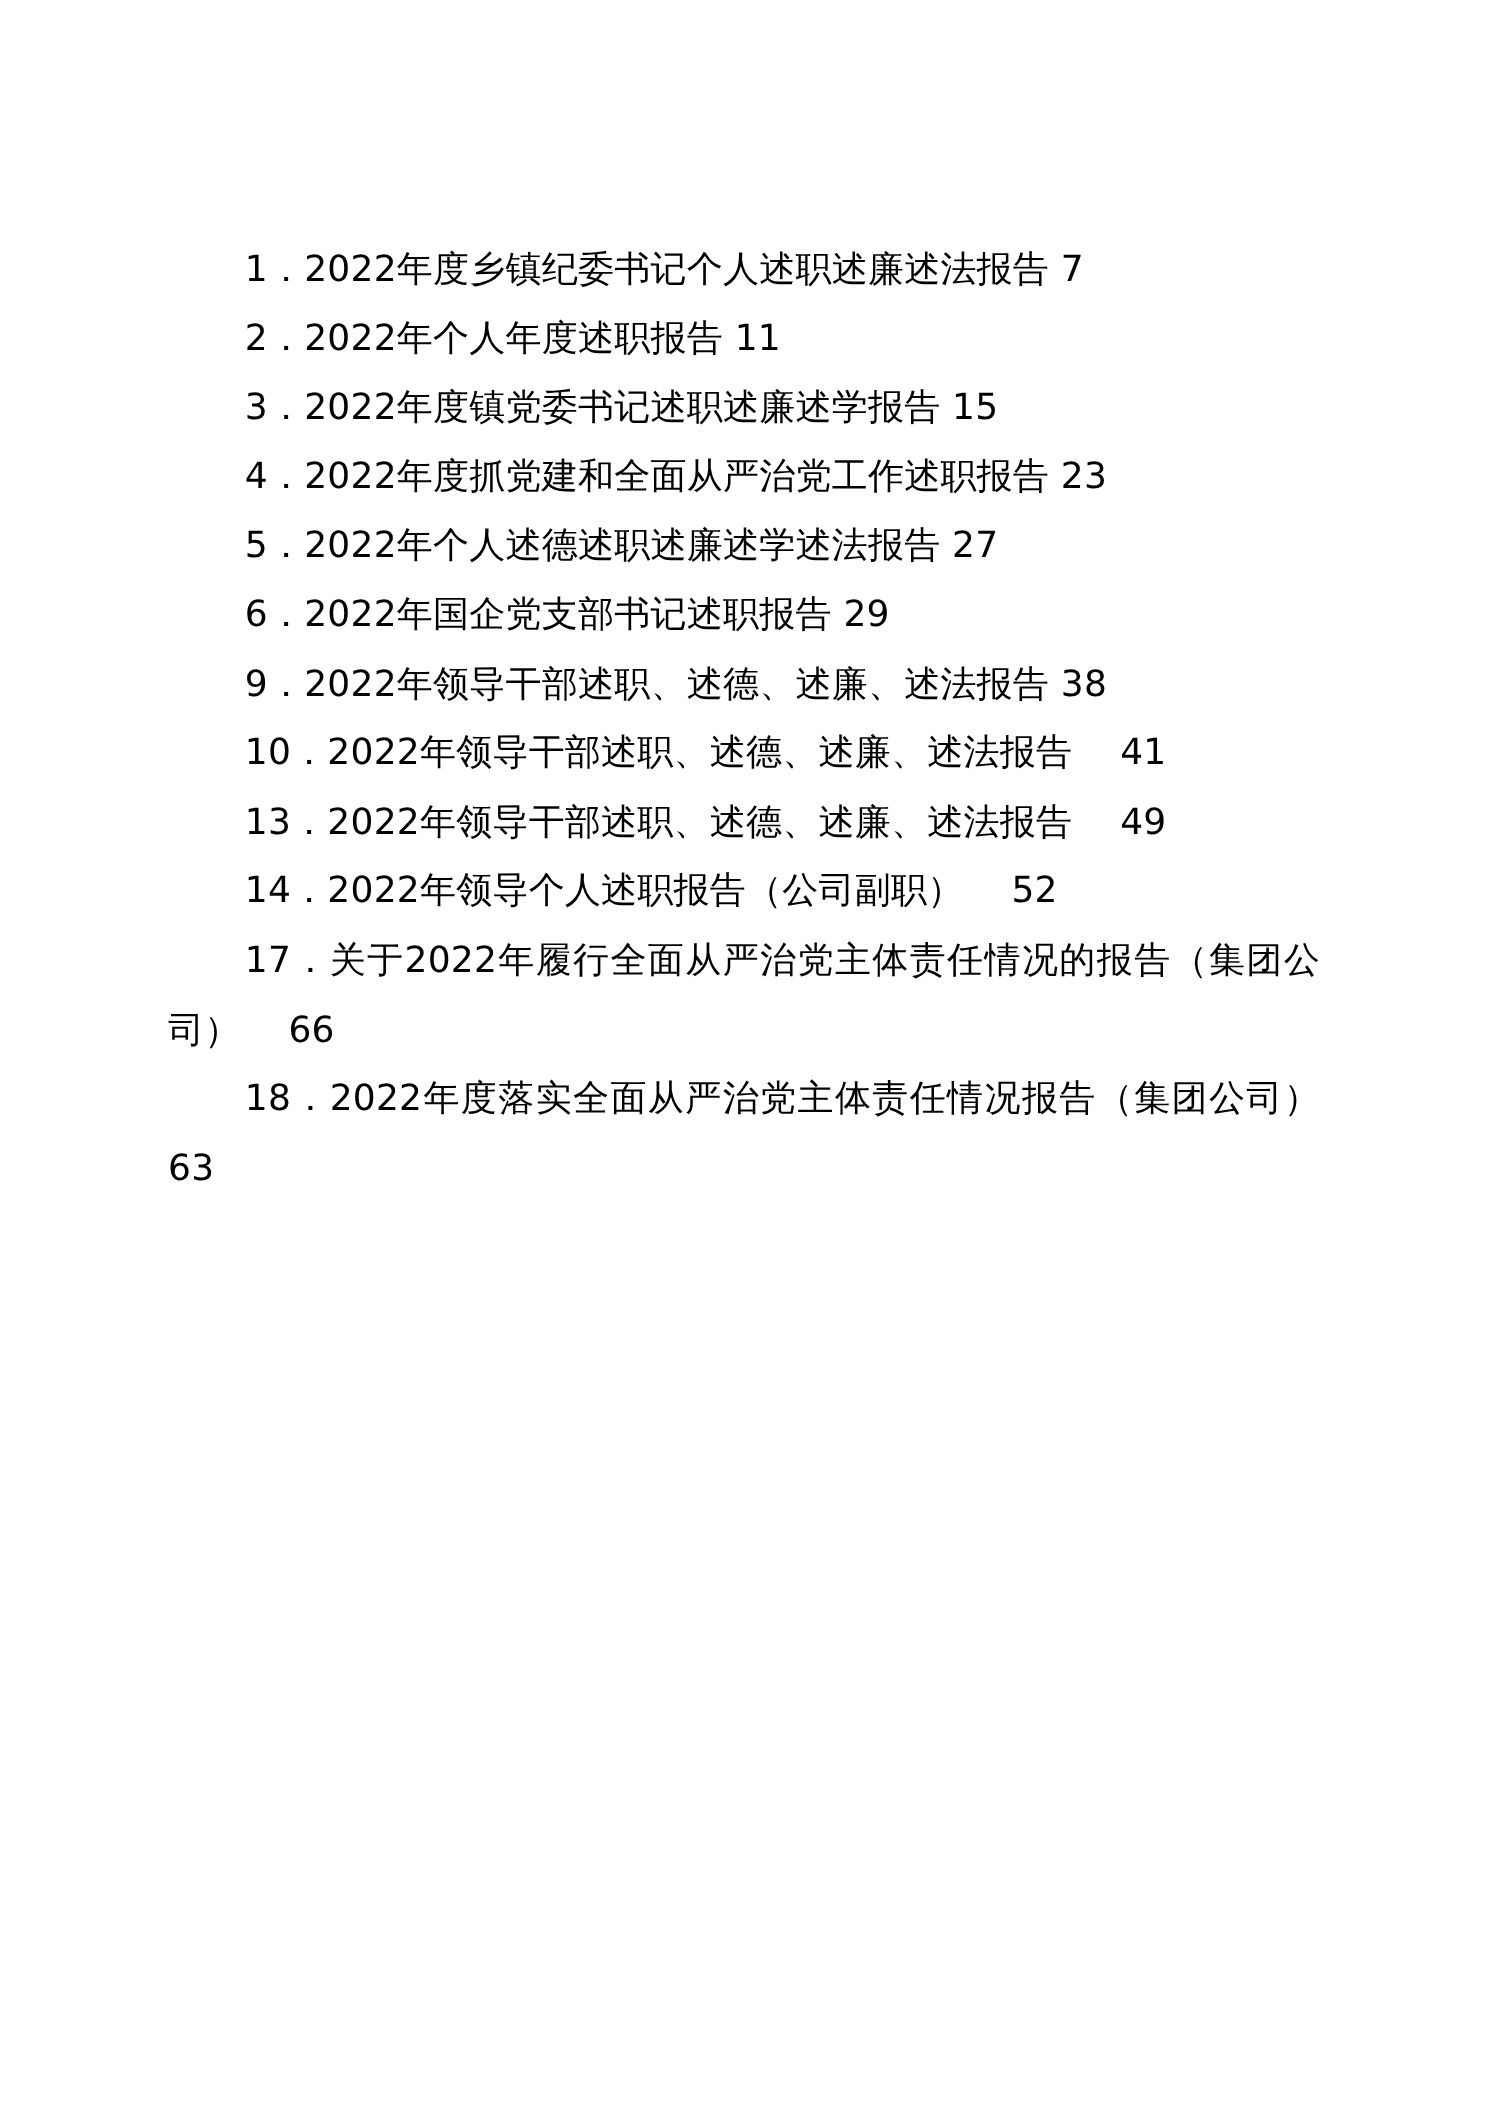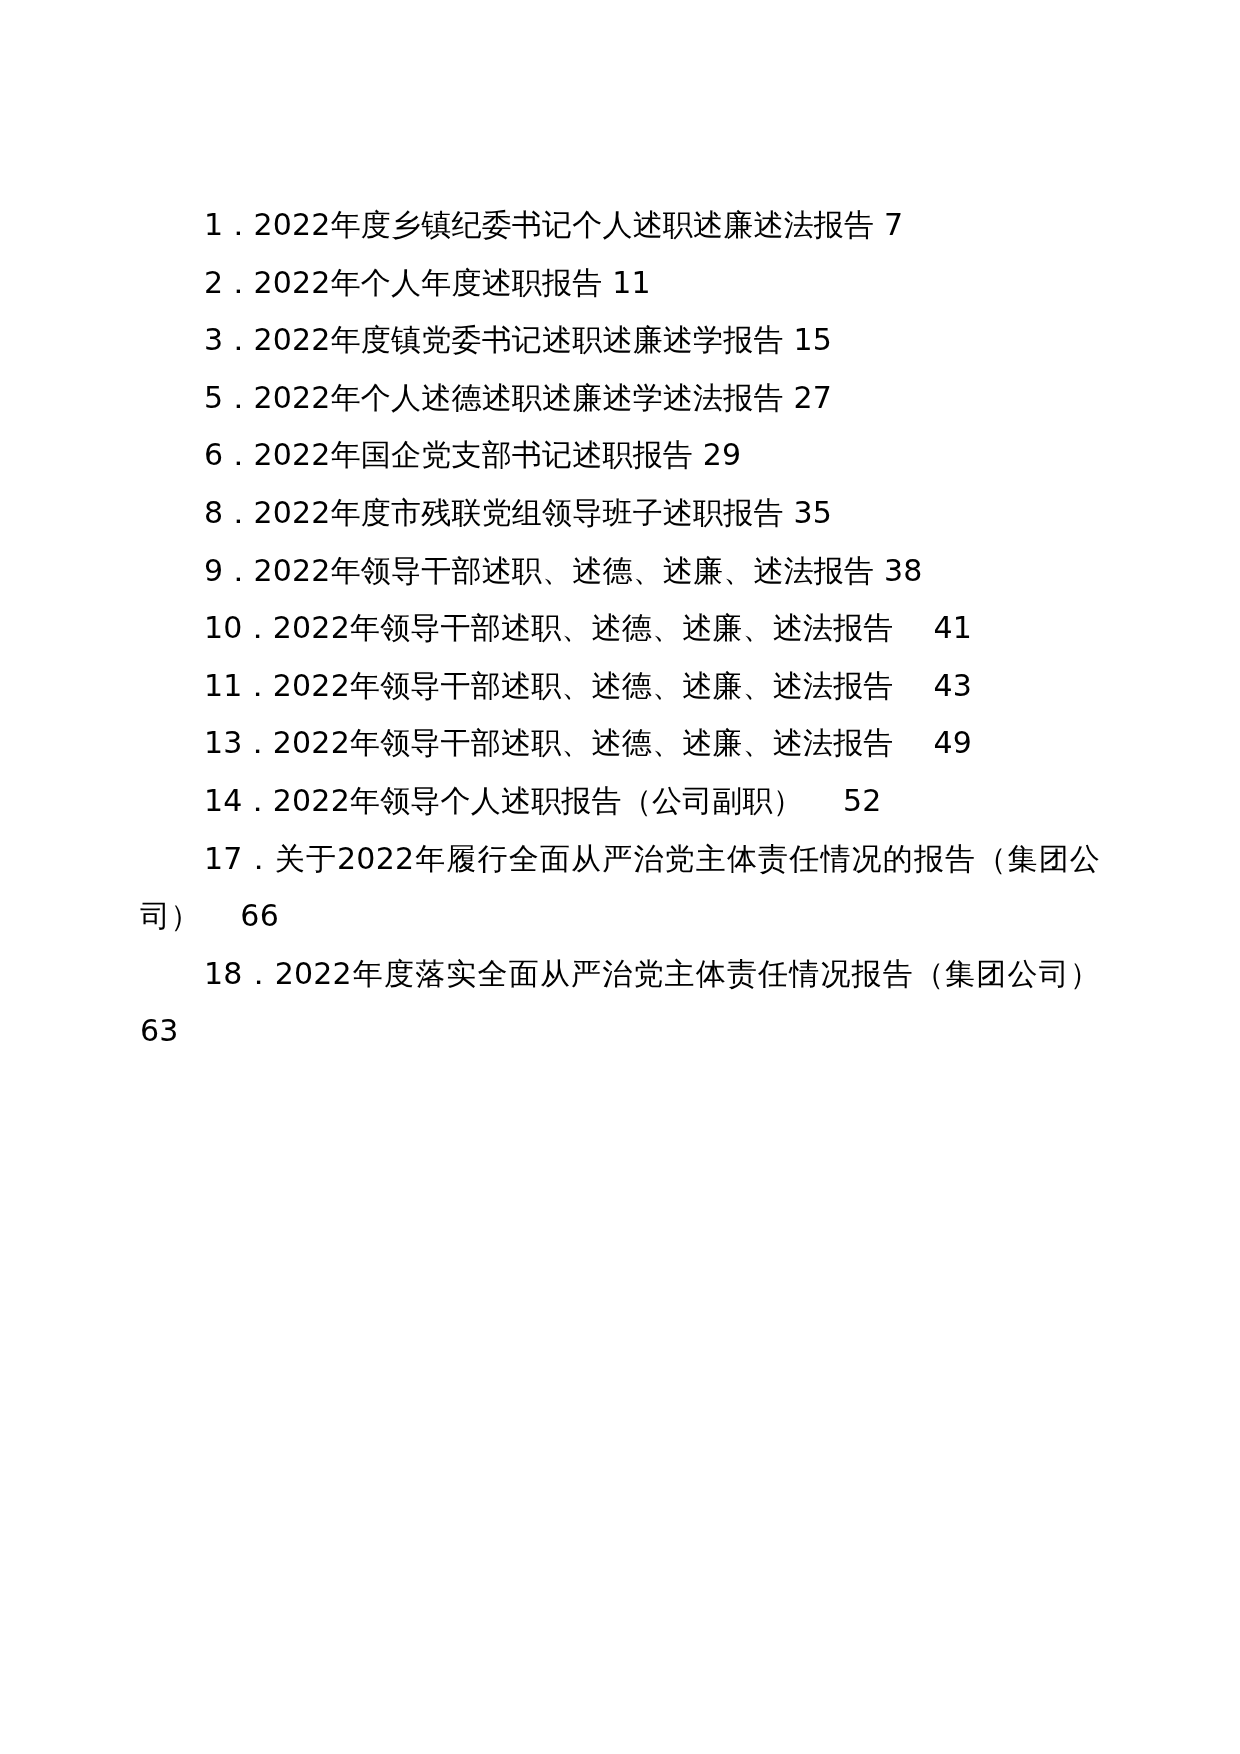--- a/index.html
+++ b/index.html
@@ -44,24 +44,23 @@
   }
 </style>
 </head>
 <body style="background: rgb(255, 255, 255); color: rgb(0, 0, 0);">
 
 <div class="page">
   <ol class="toc-list" id="toc-list">
       <li class="toc-entry"><span class="num">1</span><span class="sep">．</span><span class="title">2022年度乡镇纪委书记个人述职述廉述法报告</span><span class="gap"> </span><span class="page-no">7</span></li>
       <li class="toc-entry"><span class="num">2</span><span class="sep">．</span><span class="title">2022年个人年度述职报告</span><span class="gap"> </span><span class="page-no">11</span></li>
       <li class="toc-entry"><span class="num">3</span><span class="sep">．</span><span class="title">2022年度镇党委书记述职述廉述学报告</span><span class="gap"> </span><span class="page-no">15</span></li>
+      <li class="toc-entry"><span class="num">4</span><span class="sep">．</span><span class="title">2022年度抓党建和全面从严治党工作述职报告</span><span class="gap"> </span><span class="page-no">23</span></li>
       <li class="toc-entry"><span class="num">5</span><span class="sep">．</span><span class="title">2022年个人述德述职述廉述学述法报告</span><span class="gap"> </span><span class="page-no">27</span></li>
       <li class="toc-entry"><span class="num">6</span><span class="sep">．</span><span class="title">2022年国企党支部书记述职报告</span><span class="gap"> </span><span class="page-no">29</span></li>
-      <li class="toc-entry"><span class="num">8</span><span class="sep">．</span><span class="title">2022年度市残联党组领导班子述职报告</span><span class="gap"> </span><span class="page-no">35</span></li>
       <li class="toc-entry"><span class="num">9</span><span class="sep">．</span><span class="title">2022年领导干部述职、述德、述廉、述法报告</span><span class="gap"> </span><span class="page-no">38</span></li>
       <li class="toc-entry"><span class="num">10</span><span class="sep">．</span><span class="title">2022年领导干部述职、述德、述廉、述法报告</span><span class="gap">　 </span><span class="page-no">41</span></li>
-      <li class="toc-entry"><span class="num">11</span><span class="sep">．</span><span class="title">2022年领导干部述职、述德、述廉、述法报告</span><span class="gap">　 </span><span class="page-no">43</span></li>
       <li class="toc-entry"><span class="num">13</span><span class="sep">．</span><span class="title">2022年领导干部述职、述德、述廉、述法报告</span><span class="gap">　 </span><span class="page-no">49</span></li>
       <li class="toc-entry"><span class="num">14</span><span class="sep">．</span><span class="title">2022年领导个人述职报告（公司副职）</span><span class="gap">　 </span><span class="page-no">52</span></li>
       <li class="toc-entry"><span class="num">17</span><span class="sep">．</span><span class="title">关于2022年履行全面从严治党主体责任情况的报告（集团公司）</span><span class="gap">　 </span><span class="page-no">66</span></li>
       <li class="toc-entry"><span class="num">18</span><span class="sep">．</span><span class="title">2022年度落实全面从严治党主体责任情况报告（集团公司）</span><span class="gap">　 </span><span class="page-no">63</span></li>
     </ol>
 </div>
 
 </body></html>

